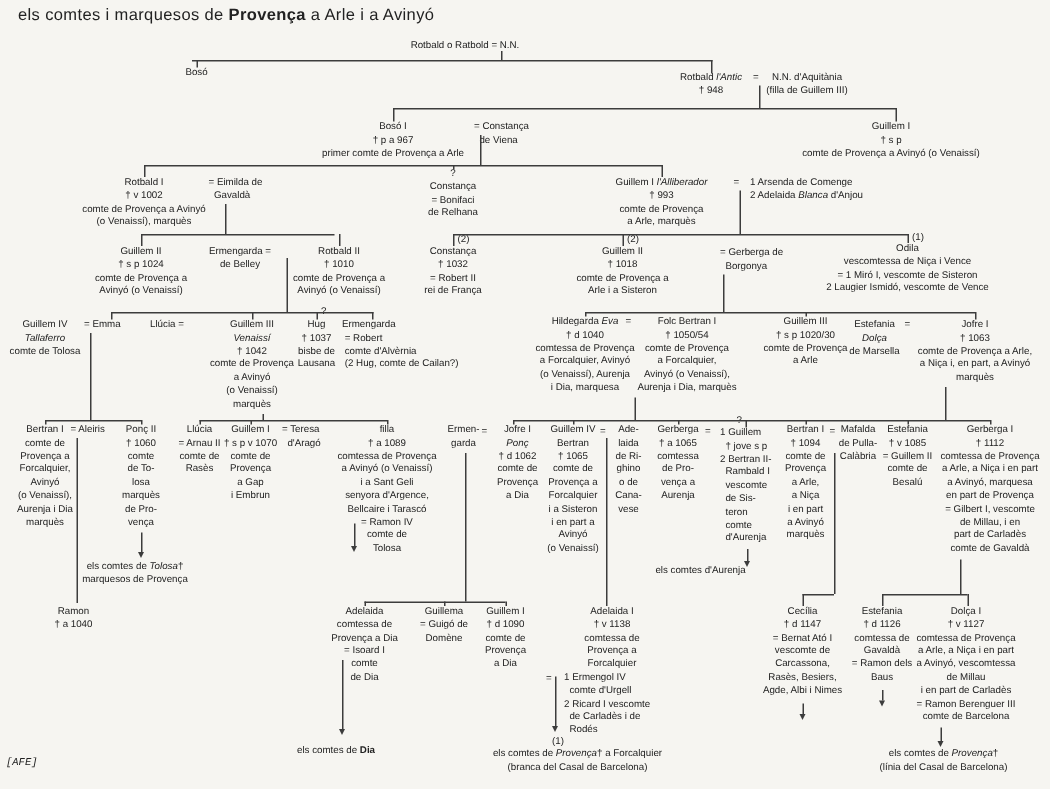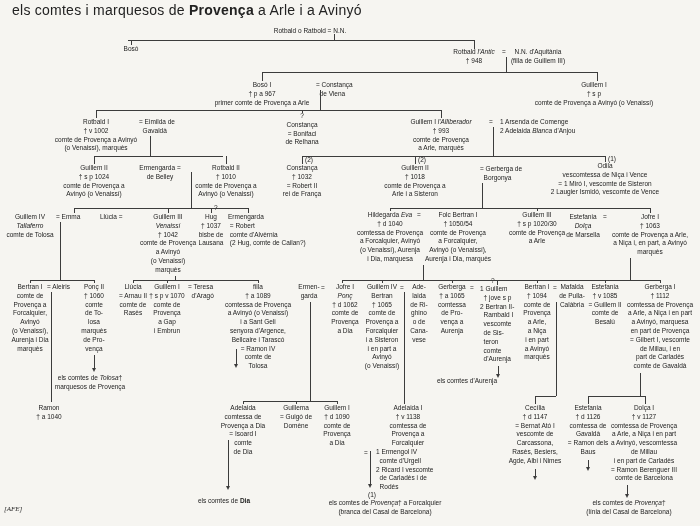--- a/index.html
+++ b/index.html
@@ -1,21 +1,21 @@
 <!DOCTYPE html>
 <html><head>
 <meta charset="utf-8">
 <style>
   html,body{margin:0;padding:0}
   #stage{position:relative;width:700px;height:526px;background:#f6f5f1;
          font-family:"Liberation Sans",sans-serif;color:#222;overflow:hidden}
   .nd{position:absolute;font-size:6.5px;line-height:8.8px;white-space:nowrap;
       text-align:center;transform:translateX(-50%)}
   .nd.L{transform:none;text-align:left}
-  .nd.title{font-size:14px;letter-spacing:.25px}
+  .nd.title{font-size:11px;letter-spacing:.25px}
   .nd.serif{font-family:"Liberation Serif",serif;font-style:italic;font-size:7px}
   .ln{position:absolute;background:#3c3c3c}
   .ah{position:absolute;width:0;height:0;border-left:2.6px solid transparent;
       border-right:2.6px solid transparent;border-top:4.5px solid #3c3c3c}
 </style>
 </head>
 <body>
 
 <div id="stage" style="background: rgb(246, 245, 241); color: rgb(34, 34, 34);">
   <div>
@@ -442,21 +442,21 @@
         <div>els comtes de <b>Dia</b></div>
       </div>
       <div class="nd" style="left: 385px; top: 499px;">
         <div>els comtes de <i>Provença</i>† a Forcalquier</div>
         <div>(branca del Casal de Barcelona)</div>
       </div>
       <div class="nd" style="left: 629px; top: 499px;">
         <div>els comtes de <i>Provença</i>†</div>
         <div>(línia del Casal de Barcelona)</div>
       </div>
-      <div class="nd L serif" style="left: 4px; top: 505px;">
+      <div class="nd L serif" style="left: 4px; top: 505px; font-family: Liberation Mono, monospace;">
         <div>[AFE]</div>
       </div>
       <div class="ln" style="left: 334px; top: 34px; width: 1px; height: 6px; background: rgb(60, 60, 60);"></div>
       <div class="ln" style="left: 128px; top: 40px; width: 347px; height: 1px; background: rgb(60, 60, 60);"></div>
       <div class="ln" style="left: 131px; top: 40px; width: 1px; height: 5px; background: rgb(60, 60, 60);"></div>
       <div class="ln" style="left: 474px; top: 40px; width: 1px; height: 9px; background: rgb(60, 60, 60);"></div>
       <div class="ln" style="left: 506px; top: 57px; width: 1px; height: 15px; background: rgb(60, 60, 60);"></div>
       <div class="ln" style="left: 262px; top: 72px; width: 336px; height: 1px; background: rgb(60, 60, 60);"></div>
       <div class="ln" style="left: 262px; top: 72px; width: 1px; height: 9px; background: rgb(60, 60, 60);"></div>
       <div class="ln" style="left: 597px; top: 72px; width: 1px; height: 9px; background: rgb(60, 60, 60);"></div>

